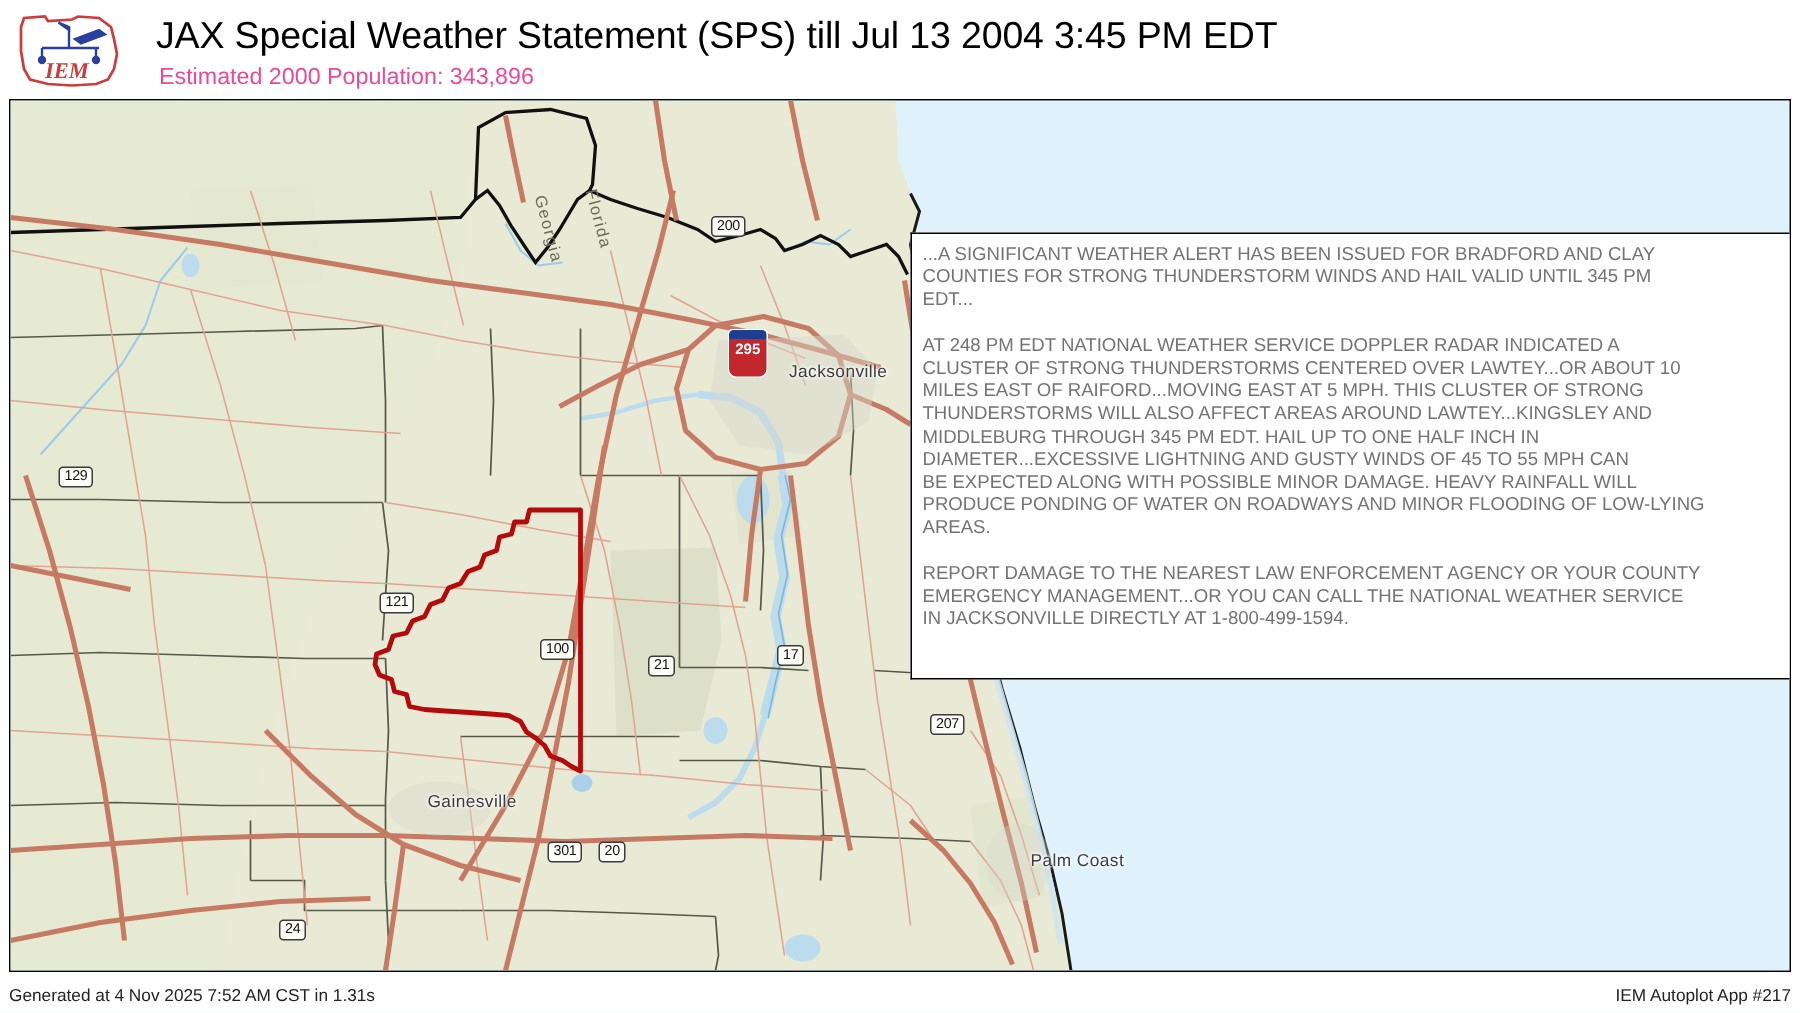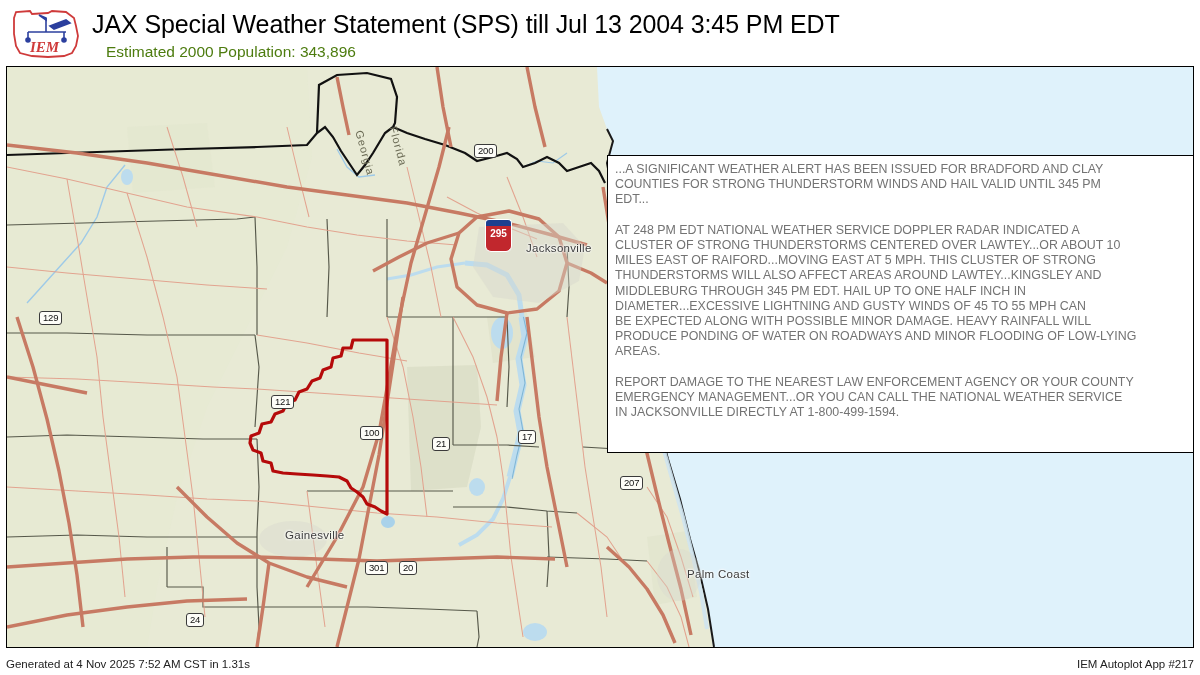--- a/index.html
+++ b/index.html
@@ -8,26 +8,26 @@
     background: #ffffff;
     font-family: "Liberation Sans", sans-serif;
     overflow: hidden;
   }
   #page { position: relative; width: 1200px; height: 675px; background:#fff; }
 
   
   #header { position:absolute; left:0; top:0; width:1200px; height:66px; background:#fff; }
   #logo { position:absolute; left:8px; top:6px; width:76px; height:54px; }
   #title {
-    position:absolute; left:92px; top:10px;
+    position:absolute; left:104px; top:10px;
     font-size:25px; color:#000; white-space:nowrap; letter-spacing:-0.1px;
   }
   #subtitle {
     position:absolute; left:106px; top:43px;
-    font-size:15.5px; color:#4d7c0f; white-space:nowrap;
+    font-size:15.5px; color:#ec4899; white-space:nowrap;
   }
 
   
   #mapframe {
     position:absolute; left:6px; top:66px; width:1188px; height:582px;
     border:1px solid #000; background:#dff2fb; overflow:hidden;
   }
   #mapcanvas { position:absolute; left:0; top:0; width:1186px; height:580px; }
   #mapsvg { position:absolute; left:0; top:0; }
 
@@ -289,21 +289,21 @@
 
       <div class="place" style="left:519px; top:175px;">Jacksonville</div>
       <div class="place" style="left:278px; top:462px;">Gainesville</div>
       <div class="place" style="left:680px; top:476px;margin-top:25px;">Palm Coast</div>
 
       <div class="statelabel" style="left:358px; top:62px; transform:rotate(75deg); transform-origin:left top;">Georgia</div>
       <div class="statelabel" style="left:392px; top:58px; transform:rotate(75deg); transform-origin:left top;">Florida</div>
 
       <div class="shield" style="left:467px; top:77px;">200</div>
       <div class="shield" style="left:32px; top:244px;">129</div>
-      <div class="shield" style="left:264px; top:328px;">121</div>
+      <div class="shield" style="left:246px; top:328px;">121</div>
       <div class="shield" style="left:353px; top:359px;">100</div>
       <div class="shield" style="left:425px; top:370px;">21</div>
       <div class="shield" style="left:511px; top:363px;">17</div>
       <div class="shield" style="left:613px; top:409px;">207</div>
       <div class="shield" style="left:358px; top:494px;">301</div>
       <div class="shield" style="left:392px; top:494px;">20</div>
       <div class="shield" style="left:179px; top:546px;">24</div>
 
       <div class="ishield" style="left:478px; top:152px;">
         <div class="itop"></div>

